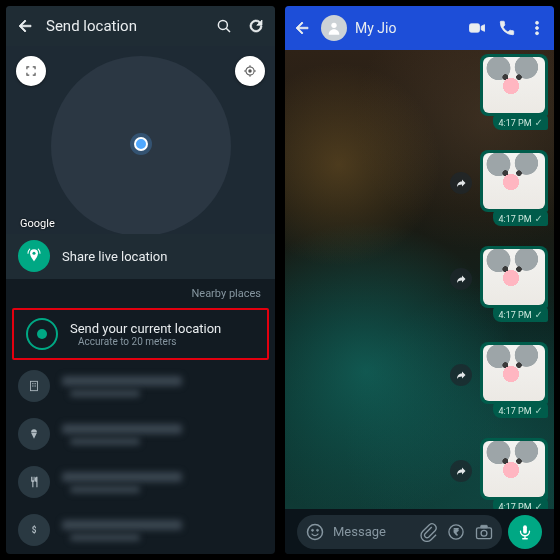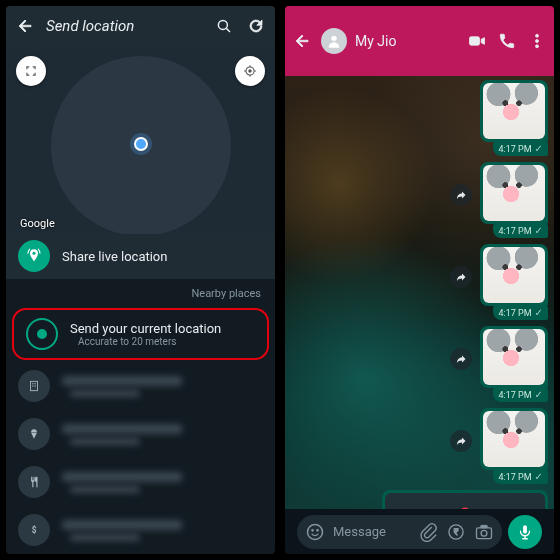--- a/index.html
+++ b/index.html
@@ -26,21 +26,20 @@
   }
   
   .p1-header {
     height: 44px;
     background: #1f2c34;
     display: flex;
     align-items: center;
     color: #e9edef;
     padding: 0 8px;
     gap: 10px;
-    font-style: italic;
   }
   .hdr-icon { width: 22px; height: 22px; display: flex; align-items: center; justify-content: center; cursor: pointer; fill: #e9edef; stroke: #e9edef; }
   .hdr-title { flex: 1; font-size: 15px; font-weight: 400; }
   .p1-map {
     height: 208px;
     background: #1e2a34;
     position: relative;
     overflow: hidden;
   }
   .map-circle {
@@ -99,21 +98,21 @@
   .share-text { font-size: 13px; }
   .section-label {
     padding: 8px 14px 6px;
     color: #8696a0;
     font-size: 11px;
     text-align: right;
   }
   .highlight-box {
     border: 2.5px solid #e3000f;
     margin: 2px 6px;
-    border-radius: 14px;
+    border-radius: 2px;
   }
   .place-row {
     display: flex;
     align-items: center;
     padding: 8px 12px;
     gap: 12px;
     color: #e9edef;
   }
   .place-title { font-size: 13px; }
   .place-sub { font-size: 10px; color: #8696a0; margin-left: 8px; }
@@ -136,25 +135,25 @@
   .ring-icon::after {
     content: "";
     width: 10px; height: 10px;
     border-radius: 50%;
     background: #00a884;
   }
 
   
   .p2-header {
     height: 42px;
-    background: #be185d;
+    background: #1d4ed8;
     display: flex;
     align-items: center;
     color: #e9edef;
-    padding: 14px 6px;
+    padding: 1px 6px;
     gap: 8px;
   }
   .avatar {
     width: 26px; height: 26px;
     background: #ccd2d6;
     border-radius: 50%;
     display: flex; align-items: center; justify-content: center;
   }
   .p2-header .hdr-title { font-size: 14px; }
   .chat-body {
@@ -170,21 +169,21 @@
       radial-gradient(circle at 75% 15%, rgba(90,70,50,0.4) 0%, transparent 30%),
       radial-gradient(circle at 30% 70%, rgba(20,120,110,0.6) 0%, transparent 40%),
       radial-gradient(circle at 80% 85%, rgba(18,90,85,0.5) 0%, transparent 35%);
   }
   .msgs {
     position: absolute; inset: 0;
     display: flex;
     flex-direction: column;
     align-items: flex-end;
     padding: 4px 6px 4px 36px;
-    gap: 6px;
+    gap: 20px;
   }
   .msg {
     position: relative;
     display: flex;
     flex-direction: column;
     align-items: flex-end;
   }
   .bubble {
     background: #005c4b;
     padding: 3px;

